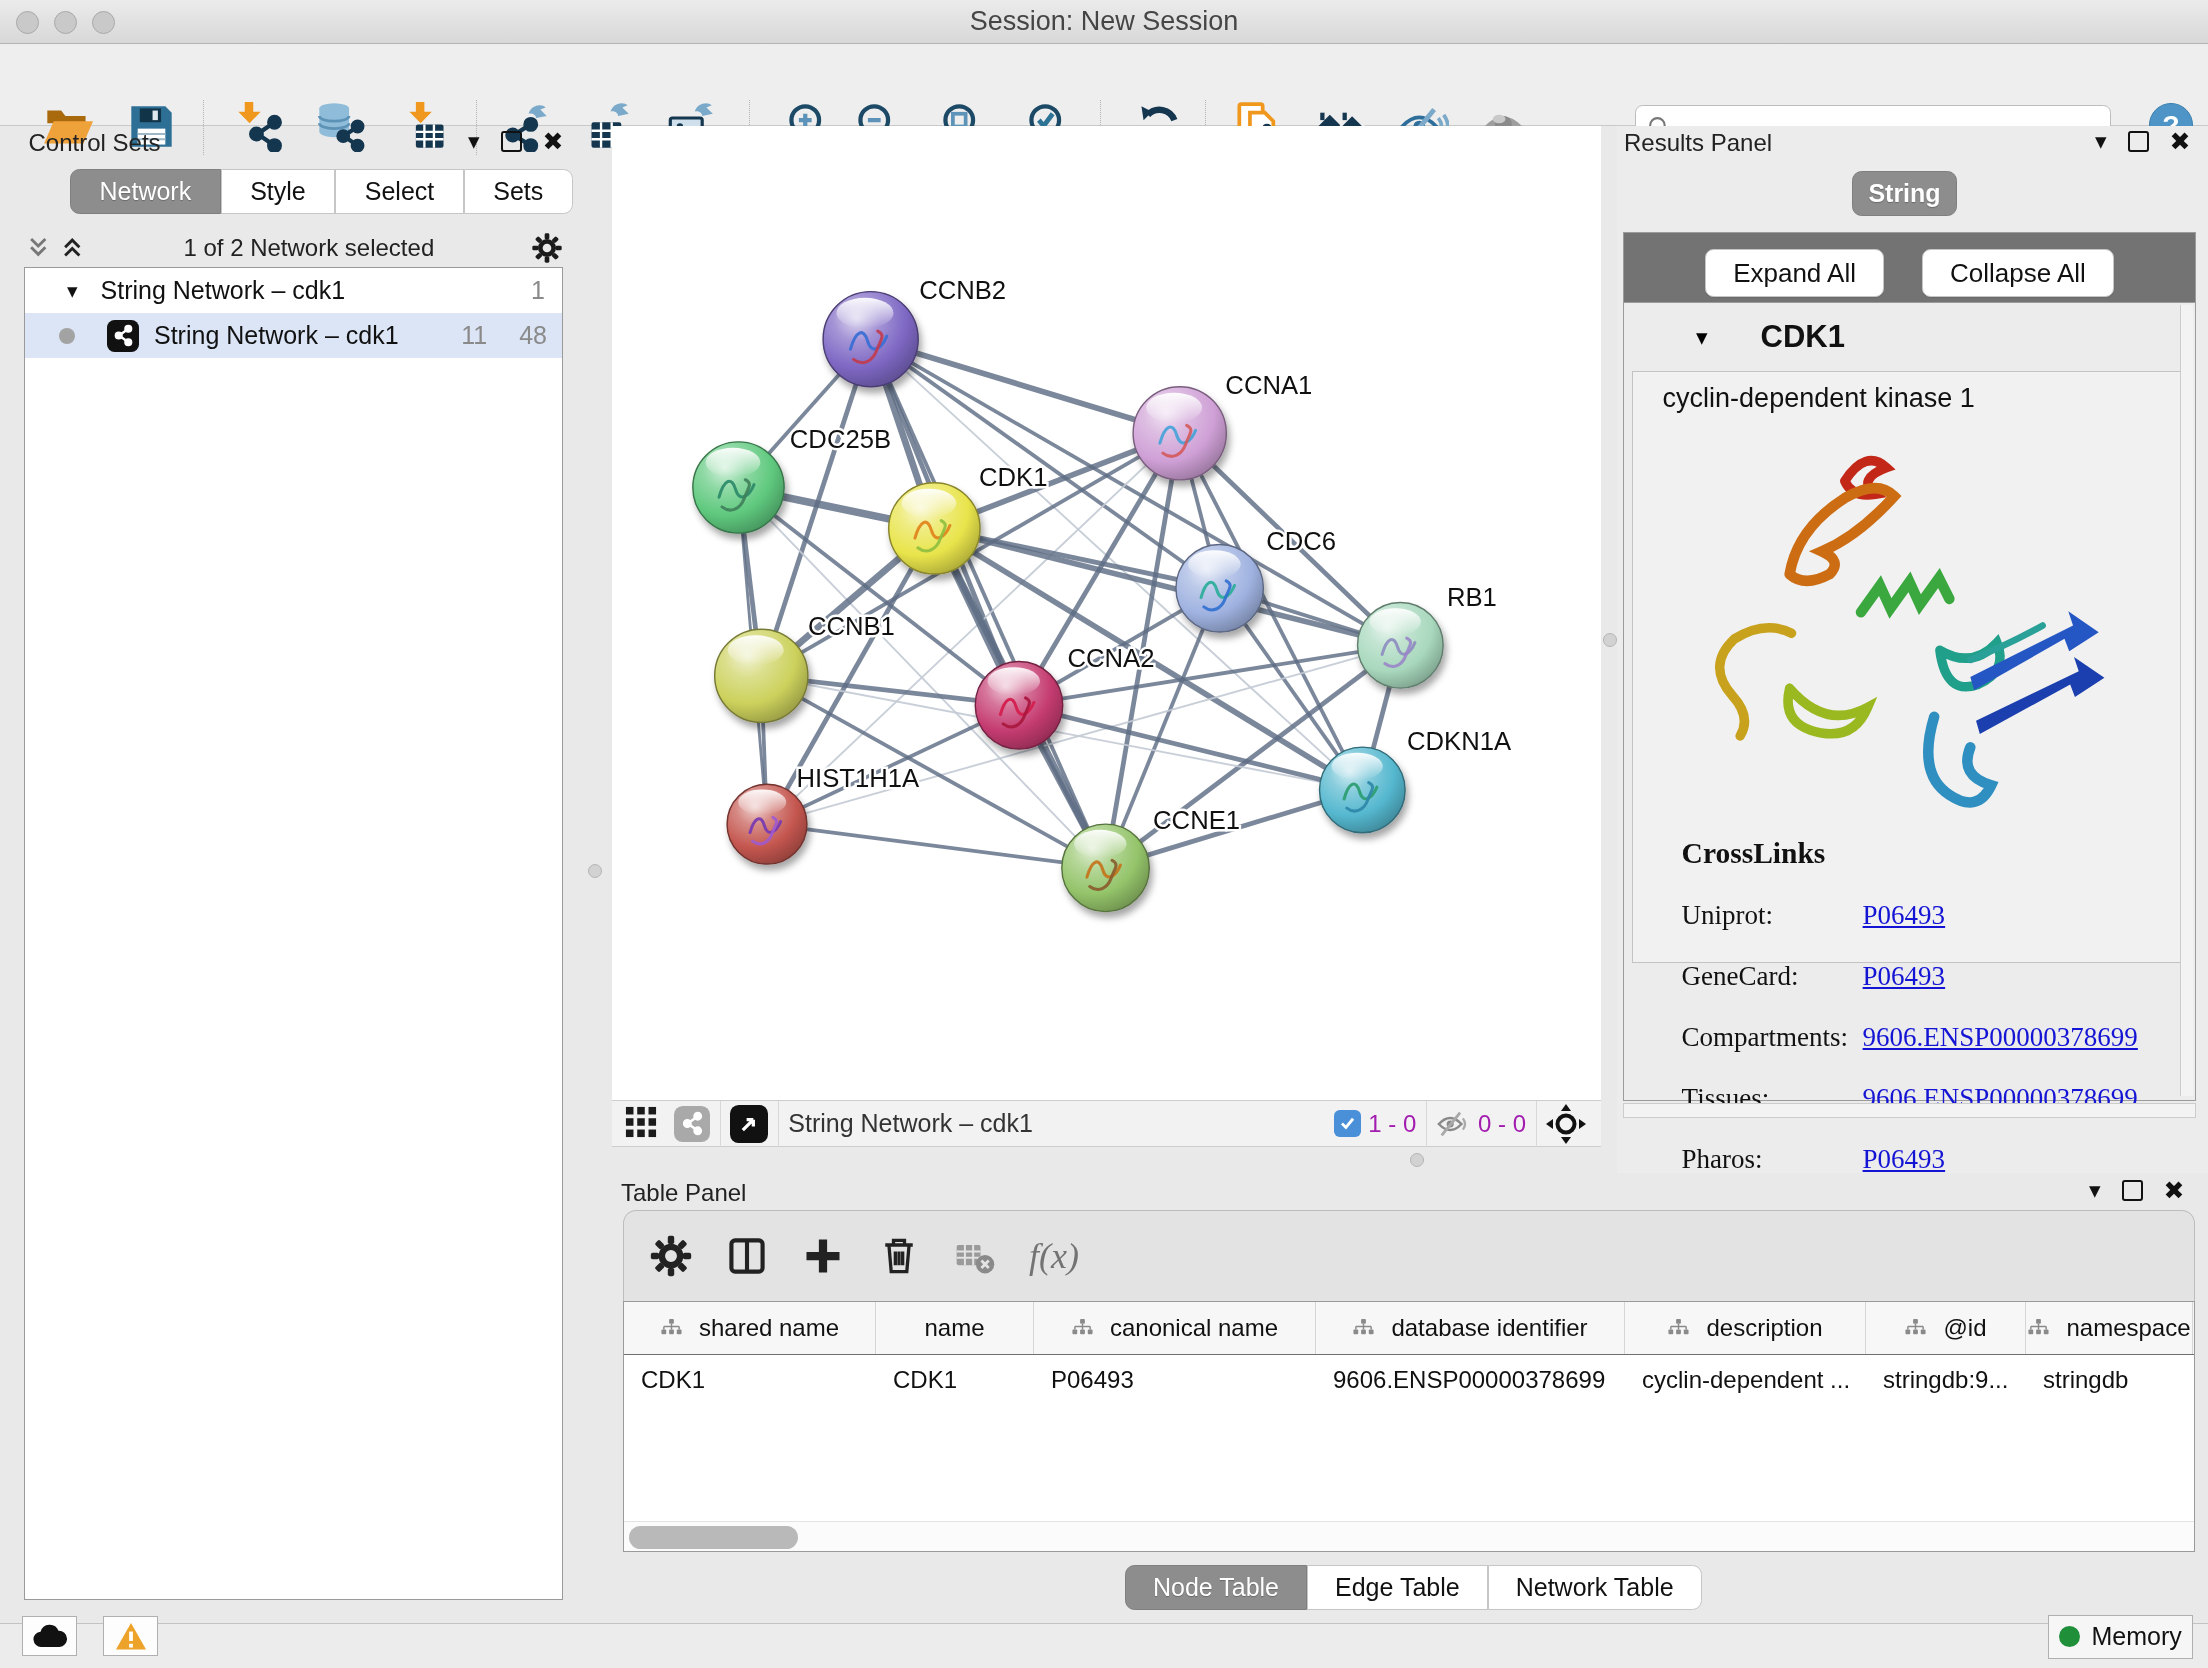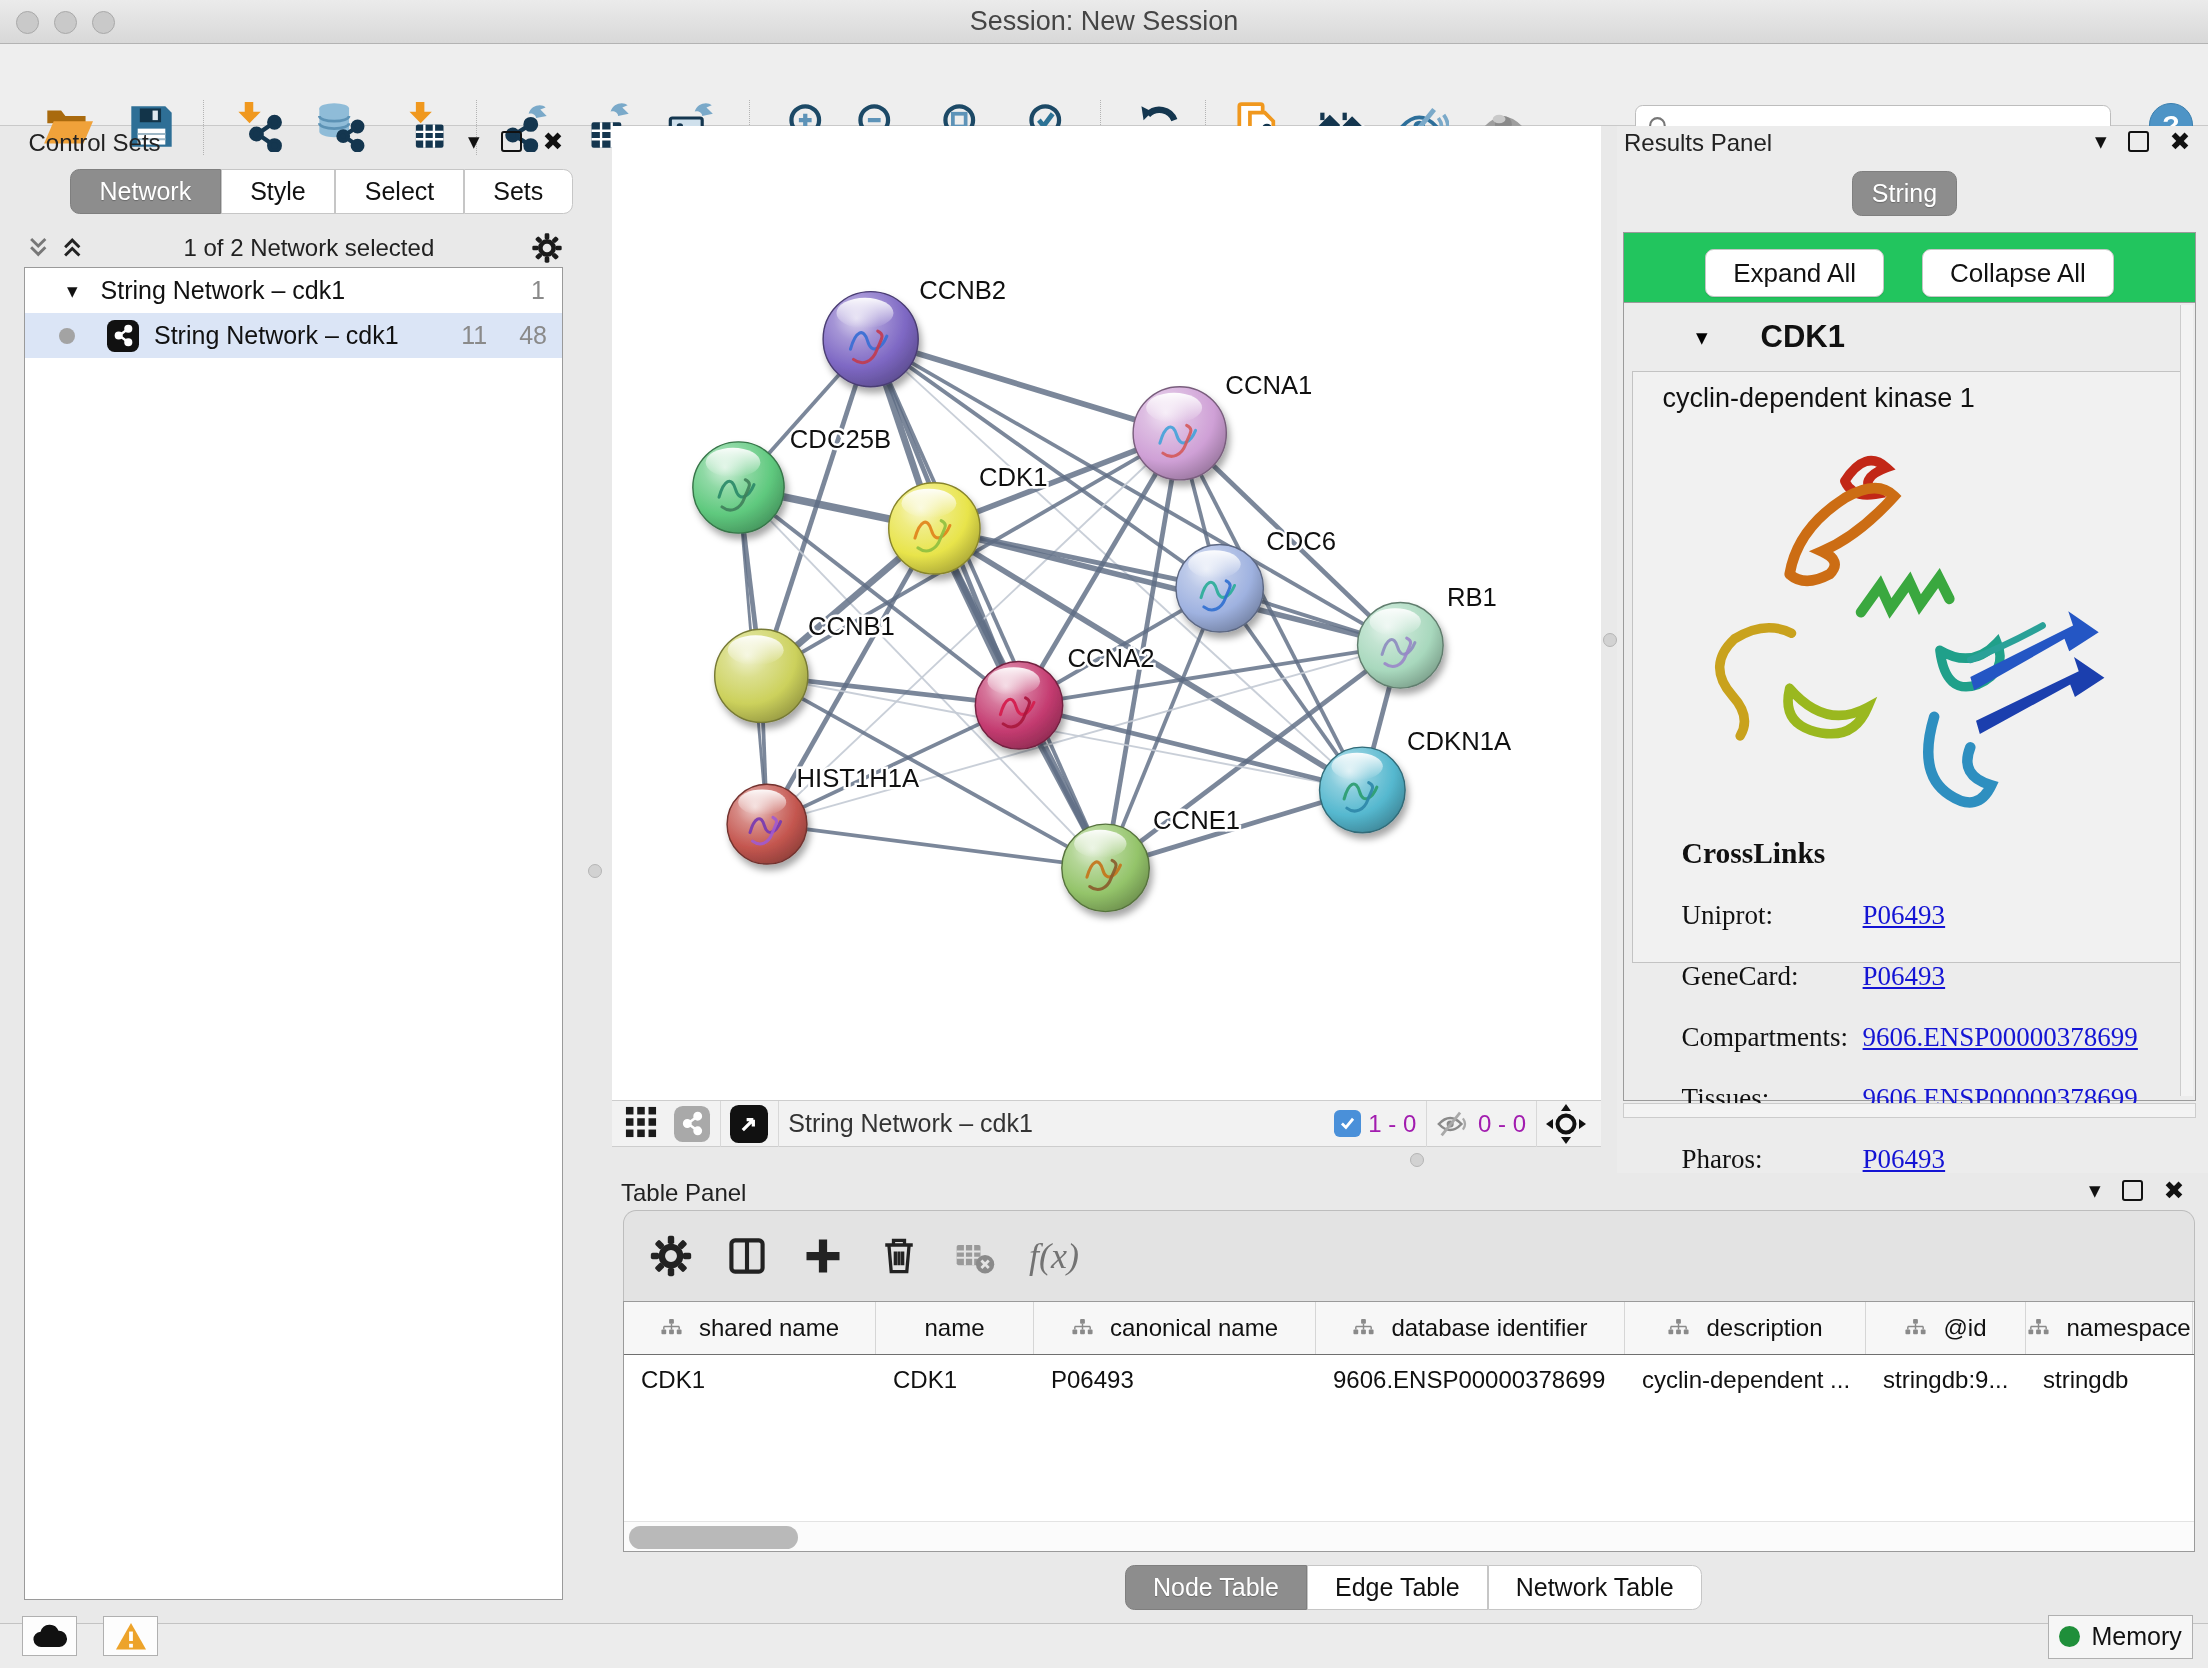--- a/index.html
+++ b/index.html
@@ -50,21 +50,21 @@
   .net-canvas { position:absolute; left:612px; top:126px; width:989px; height:975px; background:#ffffff; }
   .net-bar { position:absolute; left:612px; top:1100px; width:989px; height:47px; background:#f2f2f2;
     border-top:1px solid #cdcdcd; border-bottom:1px solid #cdcdcd; display:flex; align-items:center; }
   .nb-sep { width:0; height:46px; border-left:1px solid #d8d8d8; margin:0 9.5px; }
   .nb-count { font-size:24px; color:#a21caf; margin-left:7.6px; }
   .nlabel { font-size:27px; fill:#101010; paint-order:stroke; stroke:#ffffff; stroke-width:5px; font-family:"Liberation Sans",sans-serif; }
   .split-dot { position:absolute; width:14.3px; height:14.3px; border-radius:50%; background:#d2d2d2; border:1px solid #b5b5b5; }
 
   
   .rp-bg { position:absolute; left:1617px; top:126px; width:592px; height:1047px; background:#ececec; }
-  .rp-box1 { position:absolute; left:1623px; top:232px; width:573px; height:82px; background:#22c55e; border:1.9px solid #9b9b9b; display:flex; align-items:center; justify-content:center; gap:38px; }
+  .rp-box1 { position:absolute; left:1623px; top:232px; width:573px; height:82px; background:#737373; border:1.9px solid #9b9b9b; display:flex; align-items:center; justify-content:center; gap:38px; }
   .rp-btn { background:#fff; border:1.9px solid #c6c6c6; border-radius:8.6px; font-size:26px; color:#111; padding:7.6px 27px; cursor:pointer; box-shadow:0 1px 1px rgba(0,0,0,.08); }
   .rp-box2 { position:absolute; left:1623px; top:302px; width:573px; height:799px; background:#ececec; border:1.9px solid #9b9b9b; }
   .rp-gene-head { height:68px; display:flex; align-items:center; gap:53px; padding-left:72px; }
   .rp-gene-head .sym { font-size:31px; font-weight:bold; color:#111; }
   .rp-inner { position:absolute; left:7.6px; top:68px; width:554px; height:592px; background:#f1f1f1; border:1.9px solid #c3c3c3; }
   .rp-desc { font-size:27px; color:#111; padding:11.4px 0 0 30px; }
   .xl-title { font-family:"Liberation Serif",serif; font-weight:bold; font-size:29.5px; color:#111; }
   .xl-row { display:flex; font-family:"Liberation Serif",serif; font-size:27px; margin-top:30px; }
   .xl-row .lbl { width:181px; color:#111; }
   .xl-row a { color:#1414d4; text-decoration:underline; cursor:pointer; }
@@ -607,21 +607,21 @@
 </div>
 
 <div class="rp-bg"></div>
 <div class="abs" style="left:1624px; top:129px;"><span class="phead-title">Results Panel</span></div>
 <div class="abs phead-ctrls" style="left:2095px; top:127px;">
   <span class="pc-tri">▾</span>
   <span class="pc-box"></span>
   <span class="pc-x">✖</span>
 </div>
 <div class="abs" style="left:1852px; top:171px;">
-  <div class="tabbtn sel" style="width:105px; border-radius:9.5px;">String</div>
+  <div class="tabbtn sel" style="width:105px; border-radius:9.5px;font-weight:bold;">String</div>
 </div>
 <div class="rp-box1">
   <button class="rp-btn">Expand All</button>
   <button class="rp-btn">Collapse All</button>
 </div>
 <div class="rp-box2">
   <div class="rp-gene-head">
     <span style="font-size:23px;">▾</span>
     <span class="sym">CDK1</span>
   </div>

